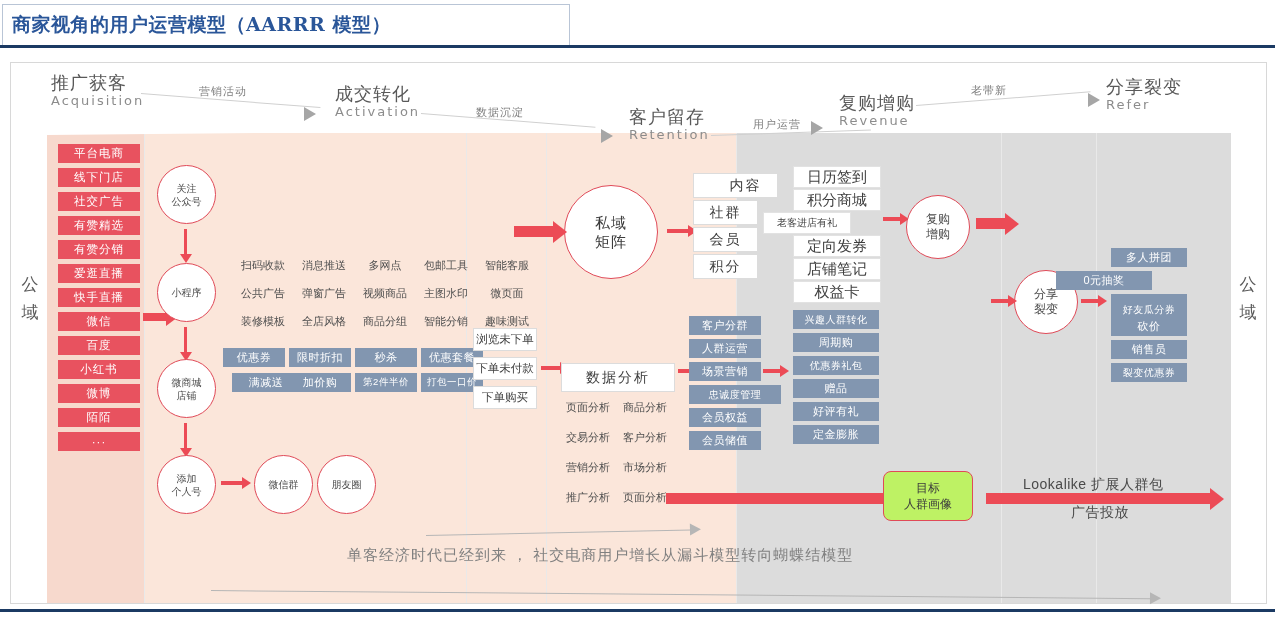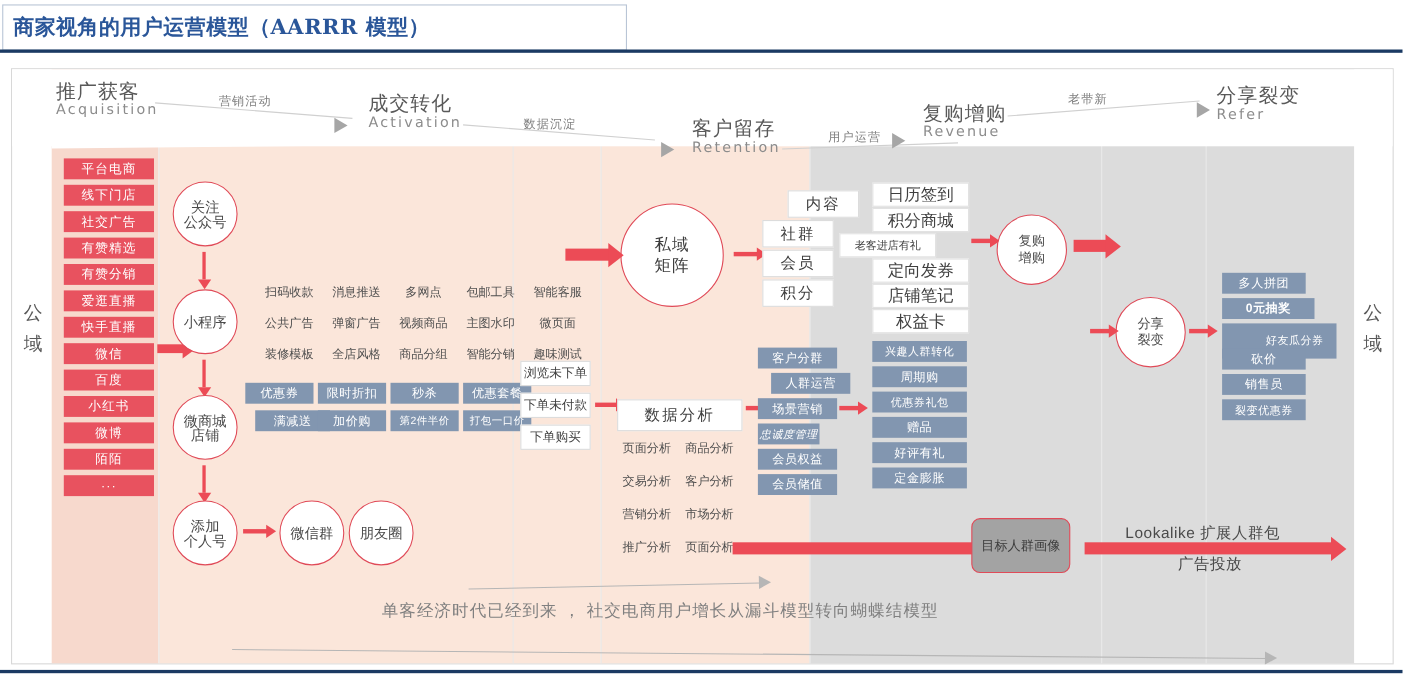--- a/index.html
+++ b/index.html
@@ -57,21 +57,21 @@
 
   
   .redbox{
     position:absolute;width:82px;height:19px;background:#e8525f;
     color:#ffffff;font-size:11.5px;display:flex;align-items:center;justify-content:center;
     letter-spacing:1px;
   }
   
   .circle{
     position:absolute;border:1.6px solid #e04a58;border-radius:50%;
-    background:#ffffff;color:#4a4a4a;font-size:13px;line-height:13px;
+    background:#ffffff;color:#4a4a4a;font-size:10px;line-height:13px;
     display:flex;align-items:center;justify-content:center;text-align:center;
   }
   .circle.lg{font-size:15px;line-height:19px;color:#3c3c3c;letter-spacing:1px;}
 
   
   .gridtxt{position:absolute;font-size:11px;color:#4f4f4f;text-align:center;white-space:nowrap;}
 
   
   .bluebox{
     position:absolute;background:#8296b0;color:#ffffff;
@@ -237,41 +237,41 @@
     <div class="whitebox" style="left:462px;top:265px;width:62px;height:21px;">浏览未下单</div>
     <div class="whitebox" style="left:462px;top:294px;width:62px;height:21px;">下单未付款</div>
     <div class="whitebox" style="left:462px;top:323px;width:62px;height:21px;">下单购买</div>
 
     <div class="rarrow thin" style="left:530px;top:303px;width:20px;"></div>
 
     <div class="circle lg" style="left:553px;top:122px;width:92px;height:92px;">私域<br>矩阵</div>
     <div class="rarrow thick" style="left:503px;top:163px;width:40px;"></div>
     <div class="rarrow thin" style="left:656px;top:166px;width:22px;"></div>
 
-    <div class="whitebox big" style="left:705px;top:110px;width:63px;height:23px;">内容</div>
+    <div class="whitebox big" style="left:682px;top:110px;width:63px;height:23px;padding-left:20px;">内容</div>
     <div class="whitebox big" style="left:682px;top:137px;width:63px;height:23px;">社群</div>
     <div class="whitebox big" style="left:682px;top:164px;width:63px;height:23px;">会员</div>
     <div class="whitebox big" style="left:682px;top:191px;width:63px;height:23px;">积分</div>
 
     <div class="whitebox big" style="left:550px;top:300px;width:112px;height:27px;text-align:center;">数据分析</div>
     <div class="gridtxt" style="left:549px;top:337px;width:56px;">页面分析</div>
     <div class="gridtxt" style="left:606px;top:337px;width:56px;">商品分析</div>
     <div class="gridtxt" style="left:549px;top:367px;width:56px;">交易分析</div>
     <div class="gridtxt" style="left:606px;top:367px;width:56px;">客户分析</div>
     <div class="gridtxt" style="left:549px;top:397px;width:56px;">营销分析</div>
     <div class="gridtxt" style="left:606px;top:397px;width:56px;">市场分析</div>
     <div class="gridtxt" style="left:549px;top:427px;width:56px;">推广分析</div>
     <div class="gridtxt" style="left:606px;top:427px;width:56px;">页面分析</div>
 
     <div class="rarrow thin" style="left:667px;top:306px;width:16px;"></div>
 
     <div class="bluebox" style="left:678px;top:253px;width:72px;height:19px;">客户分群</div>
-    <div class="bluebox" style="left:678px;top:276px;width:72px;height:19px;margin-left:12px;">人群运营</div>
+    <div class="bluebox" style="left:678px;top:276px;width:72px;height:19px;">人群运营</div>
     <div class="bluebox" style="left:678px;top:299px;width:72px;height:19px;">场景营销</div>
-    <div class="bluebox" style="left:678px;top:322px;width:56px;height:19px;font-size:10px;font-style:italic;">忠诚度管理</div>
+    <div class="bluebox" style="left:678px;top:322px;width:92px;height:19px;font-size:10px;">忠诚度管理</div>
     <div class="bluebox" style="left:678px;top:345px;width:72px;height:19px;">会员权益</div>
     <div class="bluebox" style="left:678px;top:368px;width:72px;height:19px;">会员储值</div>
 
     <div class="rarrow thin" style="left:752px;top:306px;width:18px;"></div>
 
     <div class="whitebox revbox" style="left:782px;top:103px;width:86px;height:20px;">日历签到</div>
     <div class="whitebox revbox" style="left:782px;top:126px;width:86px;height:20px;">积分商城</div>
     <div class="whitebox revbox" style="left:752px;top:149px;width:86px;height:20px;font-size:10px;">老客进店有礼</div>
     <div class="whitebox revbox" style="left:782px;top:172px;width:86px;height:20px;">定向发券</div>
     <div class="whitebox revbox" style="left:782px;top:195px;width:86px;height:20px;">店铺笔记</div>
@@ -287,28 +287,28 @@
     <div class="rarrow thin" style="left:872px;top:154px;width:18px;"></div>
     <div class="circle" style="left:895px;top:132px;width:62px;height:62px;font-size:12px;line-height:15px;">复购<br>增购</div>
 
     <div class="rarrow thick" style="left:965px;top:155px;width:30px;"></div>
 
     <div class="circle" style="left:1003px;top:207px;width:62px;height:62px;font-size:12px;line-height:15px;">分享<br>裂变</div>
     <div class="rarrow thin" style="left:980px;top:236px;width:18px;"></div>
     <div class="rarrow thin" style="left:1070px;top:236px;width:18px;"></div>
 
     <div class="bluebox" style="left:1100px;top:185px;width:76px;height:19px;">多人拼团</div>
-    <div class="bluebox" style="left:1100px;top:208px;width:84px;height:19px;font-weight:bold;">0元抽奖</div>
-    <div class="bluebox" style="left:1100px;top:231px;width:76px;height:32px;font-size:10px;padding-left:28px;">好友瓜分券</div>
+    <div class="bluebox" style="left:1045px;top:208px;width:96px;height:19px;">0元抽奖</div>
+    <div class="bluebox" style="left:1100px;top:231px;width:76px;height:32px;font-size:10px;">好友瓜分券</div>
     <div class="bluebox" style="left:1100px;top:254px;width:76px;height:19px;">砍价</div>
     <div class="bluebox" style="left:1100px;top:277px;width:76px;height:19px;">销售员</div>
     <div class="bluebox" style="left:1100px;top:300px;width:76px;height:19px;font-size:10px;">裂变优惠券</div>
 
     <div class="rarrow thick" style="left:655px;top:430px;width:255px;"></div>
-    <div class="whitebox" style="left:872px;top:408px;width:88px;height:48px;border:1.6px solid #e04a58;border-radius:8px;background:#a3a3a3;color:#3c3c3c;font-size:12px;line-height:16px;flex-direction:row;">
+    <div class="whitebox" style="left:872px;top:408px;width:88px;height:48px;border:1.6px solid #e04a58;border-radius:8px;background:#bef264;color:#3c3c3c;font-size:12px;line-height:16px;flex-direction:column;">
       <div>目标</div>
       <div>人群画像</div>
     </div>
     <div class="rarrow thick" style="left:975px;top:430px;width:225px;"></div>
     <div class="lookalike" style="left:1012px;top:410px;">Lookalike 扩展人群包</div>
     <div class="lookalike" style="left:1060px;top:438px;">广告投放</div>
 
     <div class="garrow" style="left:415px;top:472px;width:265px;transform:rotate(-1.2deg);transform-origin:0 0;"></div>
     <div class="garrow" style="left:200px;top:527px;width:940px;transform:rotate(0.5deg);transform-origin:0 0;"></div>
     <div class="footer" style="left:336px;top:483px;">单客经济时代已经到来 ， 社交电商用户增长从漏斗模型转向蝴蝶结模型</div>

